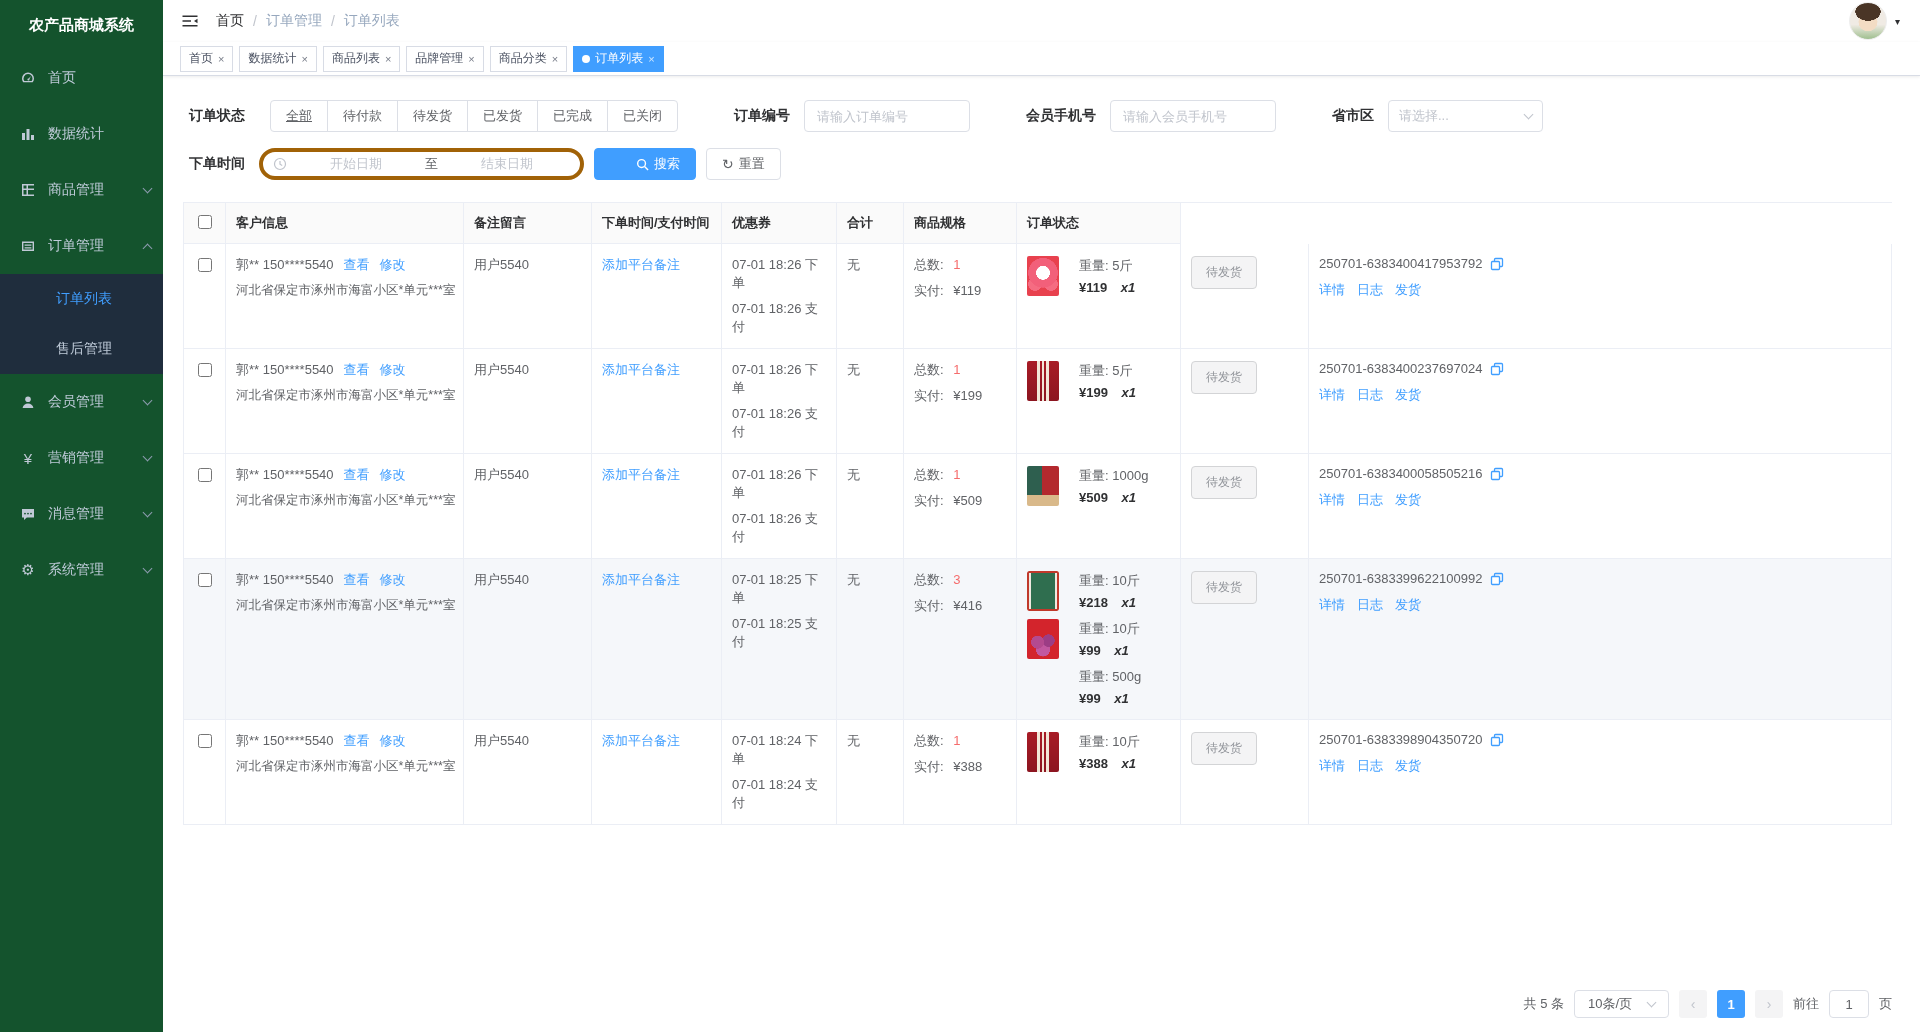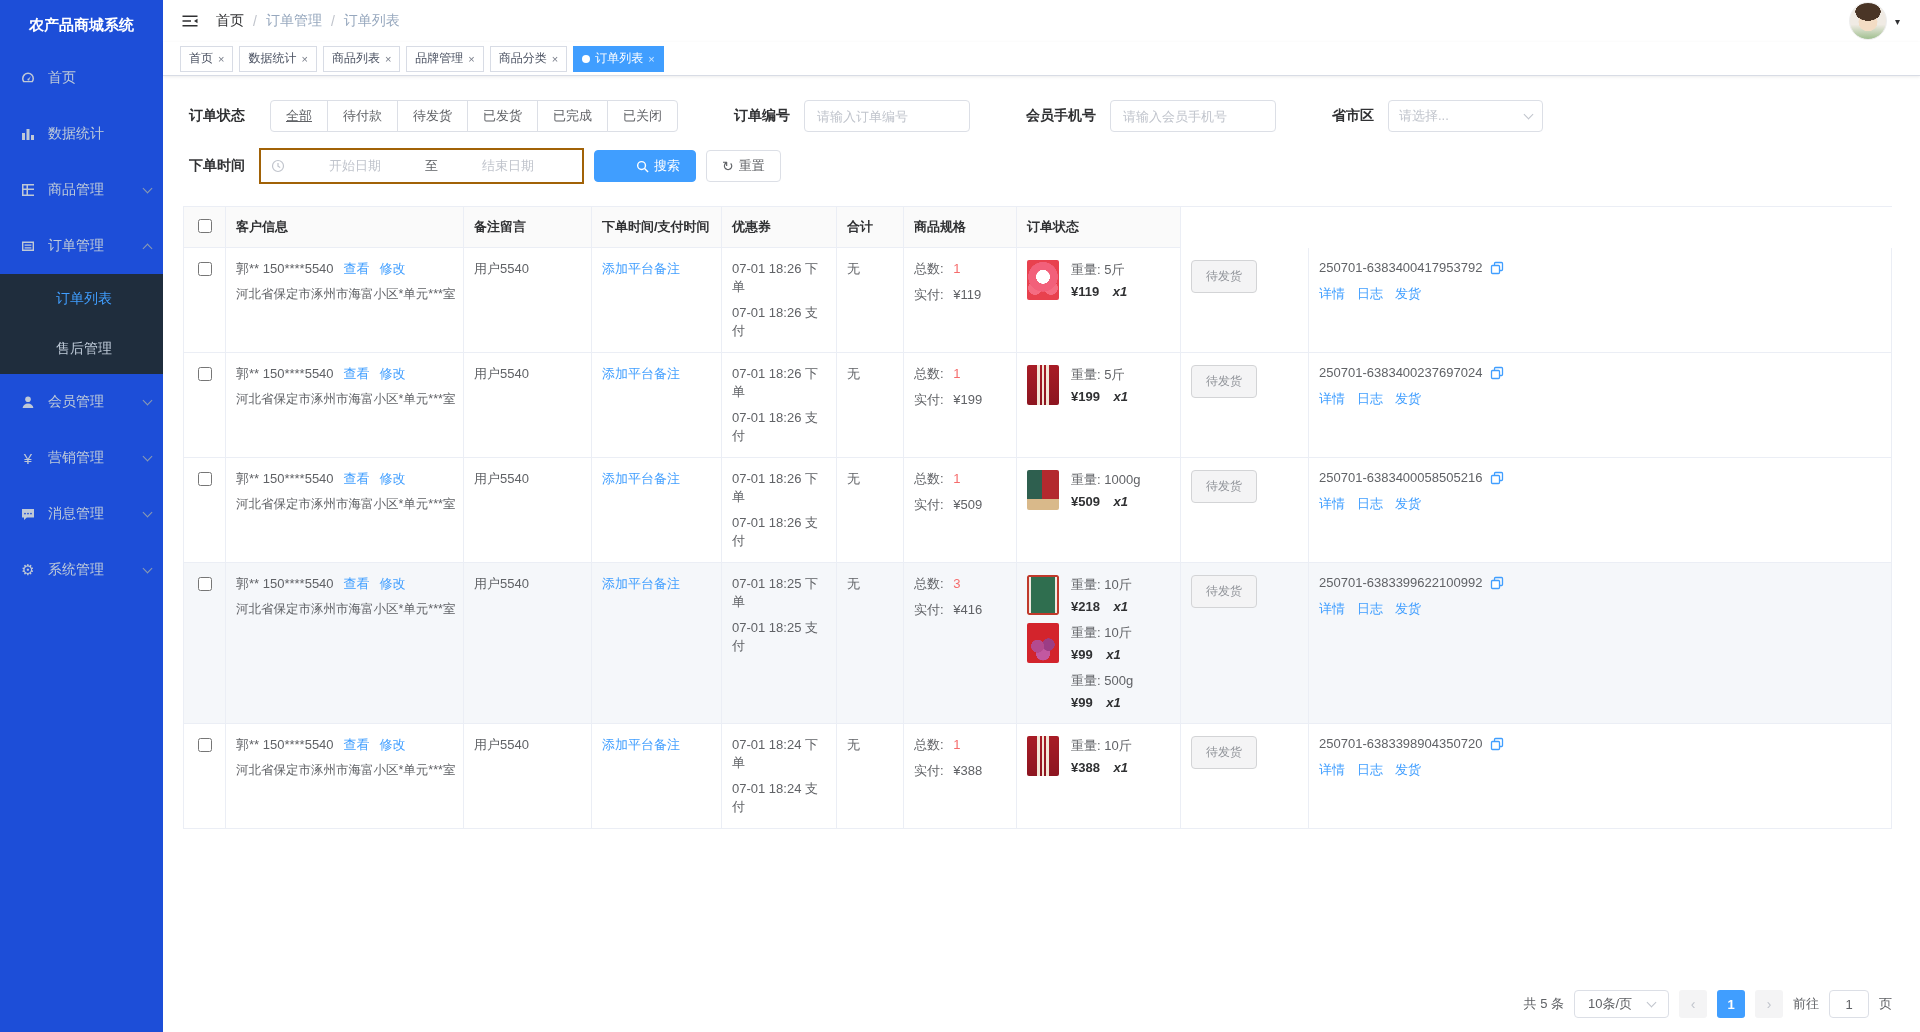--- a/index.html
+++ b/index.html
@@ -1,21 +1,21 @@
 <!DOCTYPE html>
 <html><head>
 <meta charset="utf-8">
 <style>
   * { margin:0; padding:0; box-sizing:border-box; }
   html,body { width:1920px; height:1032px; overflow:hidden;
     font-family:"Liberation Sans","DejaVu Sans",sans-serif; background:#fff; color:#606266; }
   .layout { display:flex; width:100%; height:100%; }
 
   
-  .sidebar { width:163px; background:#1d4ed8; flex:none; display:flex; flex-direction:column; }
+  .sidebar { width:163px; background:#14532d; flex:none; display:flex; flex-direction:column; }
   .side-title { height:50px; display:flex; align-items:center; justify-content:center;
     color:#fff; font-weight:700; font-size:15px; }
   .menu-item { height:56px; display:flex; align-items:center; padding:0 12px 0 20px;
     color:#bfcbd9; font-size:14px; cursor:pointer; }
   .menu-item .mi-icon { width:16px; height:16px; margin-right:12px; color:#c0c9d6; flex:none;
     display:flex; align-items:center; justify-content:center; font-size:15px; }
   .menu-item .mi-icon svg { width:16px; height:16px; fill:currentColor; }
   .menu-item .mi-label { flex:1; }
   .chev { width:7px; height:7px; border-right:1.5px solid #8d9cb0; border-bottom:1.5px solid #8d9cb0;
     display:inline-block; transform:rotate(45deg); margin-top:-3px; }
@@ -65,22 +65,22 @@
   .btn-group .seg:first-child { border-radius:4px 0 0 4px; margin-left:11px;text-decoration:underline; }
   .btn-group .seg:last-child { border-radius:0 4px 4px 0; }
   .tinput { height:32px; border:1px solid #dcdfe6; border-radius:4px; padding:0 12px; font-size:13px;
     color:#606266; width:166px; outline:none; font-family:inherit; }
   .tinput::placeholder { color:#c0c4cc; }
   .selectbox { height:32px; width:155px; border:1px solid #dcdfe6; border-radius:4px;
     display:flex; align-items:center; padding:0 10px; font-size:13px; color:#c0c4cc; cursor:pointer; }
   .selectbox .sel-text { flex:1; }
   .selectbox .chev { border-color:#c0c4cc; }
   .gap40 { margin-left:56px;text-align:right; }
-  .daterange { height:32px; width:325px; border:2px solid #a16207; border-radius:0;
-    display:flex; align-items:center; padding:16px 10px; gap:6px; }
+  .daterange { height:32px; width:325px; border:4px solid #a16207; border-radius:16px;
+    display:flex; align-items:center; padding:8px 10px; gap:6px; }
   .daterange .dr-ph { color:#c0c4cc; font-size:13px; flex:1; text-align:center; }
   .daterange .dr-sep { color:#606266; font-size:13px; }
   .btn { height:32px; border-radius:4px; font-size:13px; display:inline-flex; align-items:center;
     gap:5px; padding:0 15px; cursor:pointer; border:1px solid #dcdfe6; background:#fff; color:#606266;
     font-family:inherit; }
   .btn.primary { background:#409eff; border-color:#409eff; color:#fff;padding-left:41px; }
   .btn .ref-glyph { font-size:14px; line-height:1; }
 
   
   .table { margin-top:22px; border:1px solid #ebeef5; border-right:none; border-bottom:none; font-size:13px; }
@@ -93,21 +93,21 @@
   .thead .c-check { padding-top:12px; }
   .c-check input { width:14px; height:14px; cursor:pointer; }
   .recv-line1 { display:flex; gap:10px; white-space:nowrap; }
   .recv-addr { margin-top:8px; white-space:nowrap; font-size:12.5px; }
   .link { color:#409eff; cursor:pointer; text-decoration:none; white-space:nowrap; }
   .two-line > div + div { margin-top:8px; }
   .red { color:#f56c6c; }
   .sum-line { white-space:nowrap; }
   .sum-line .amt { margin-left:6px; }
   .prods { display:flex; flex-direction:column; gap:8px; }
-  .prod { display:flex; gap:12px; align-items:center; }
+  .prod { display:flex; gap:20px; align-items:center; }
   .thumb { width:32px; height:40px; border-radius:2px; flex:none; }
   .thumb[data-thumb="lychee"] { background:
     radial-gradient(circle at 50% 42%, #fff 0 24%, #f2607a 25% 52%, transparent 53%),
     radial-gradient(circle at 25% 70%, #f56c82 0 18%, transparent 19%),
     radial-gradient(circle at 75% 70%, #f56c82 0 18%, transparent 19%), #e8414e; }
   .thumb[data-thumb="redbox"] { background:
     linear-gradient(90deg, transparent 0 32%, #f3e7d8 32% 40%, transparent 40% 46%, #f3e7d8 46% 54%, transparent 54% 60%, #f3e7d8 60% 68%, transparent 68%),
     linear-gradient(#a81c26, #8c1520); }
   .thumb[data-thumb="giftbox"] { background:
     linear-gradient(0deg, #d9b98a 0 28%, transparent 28%),

